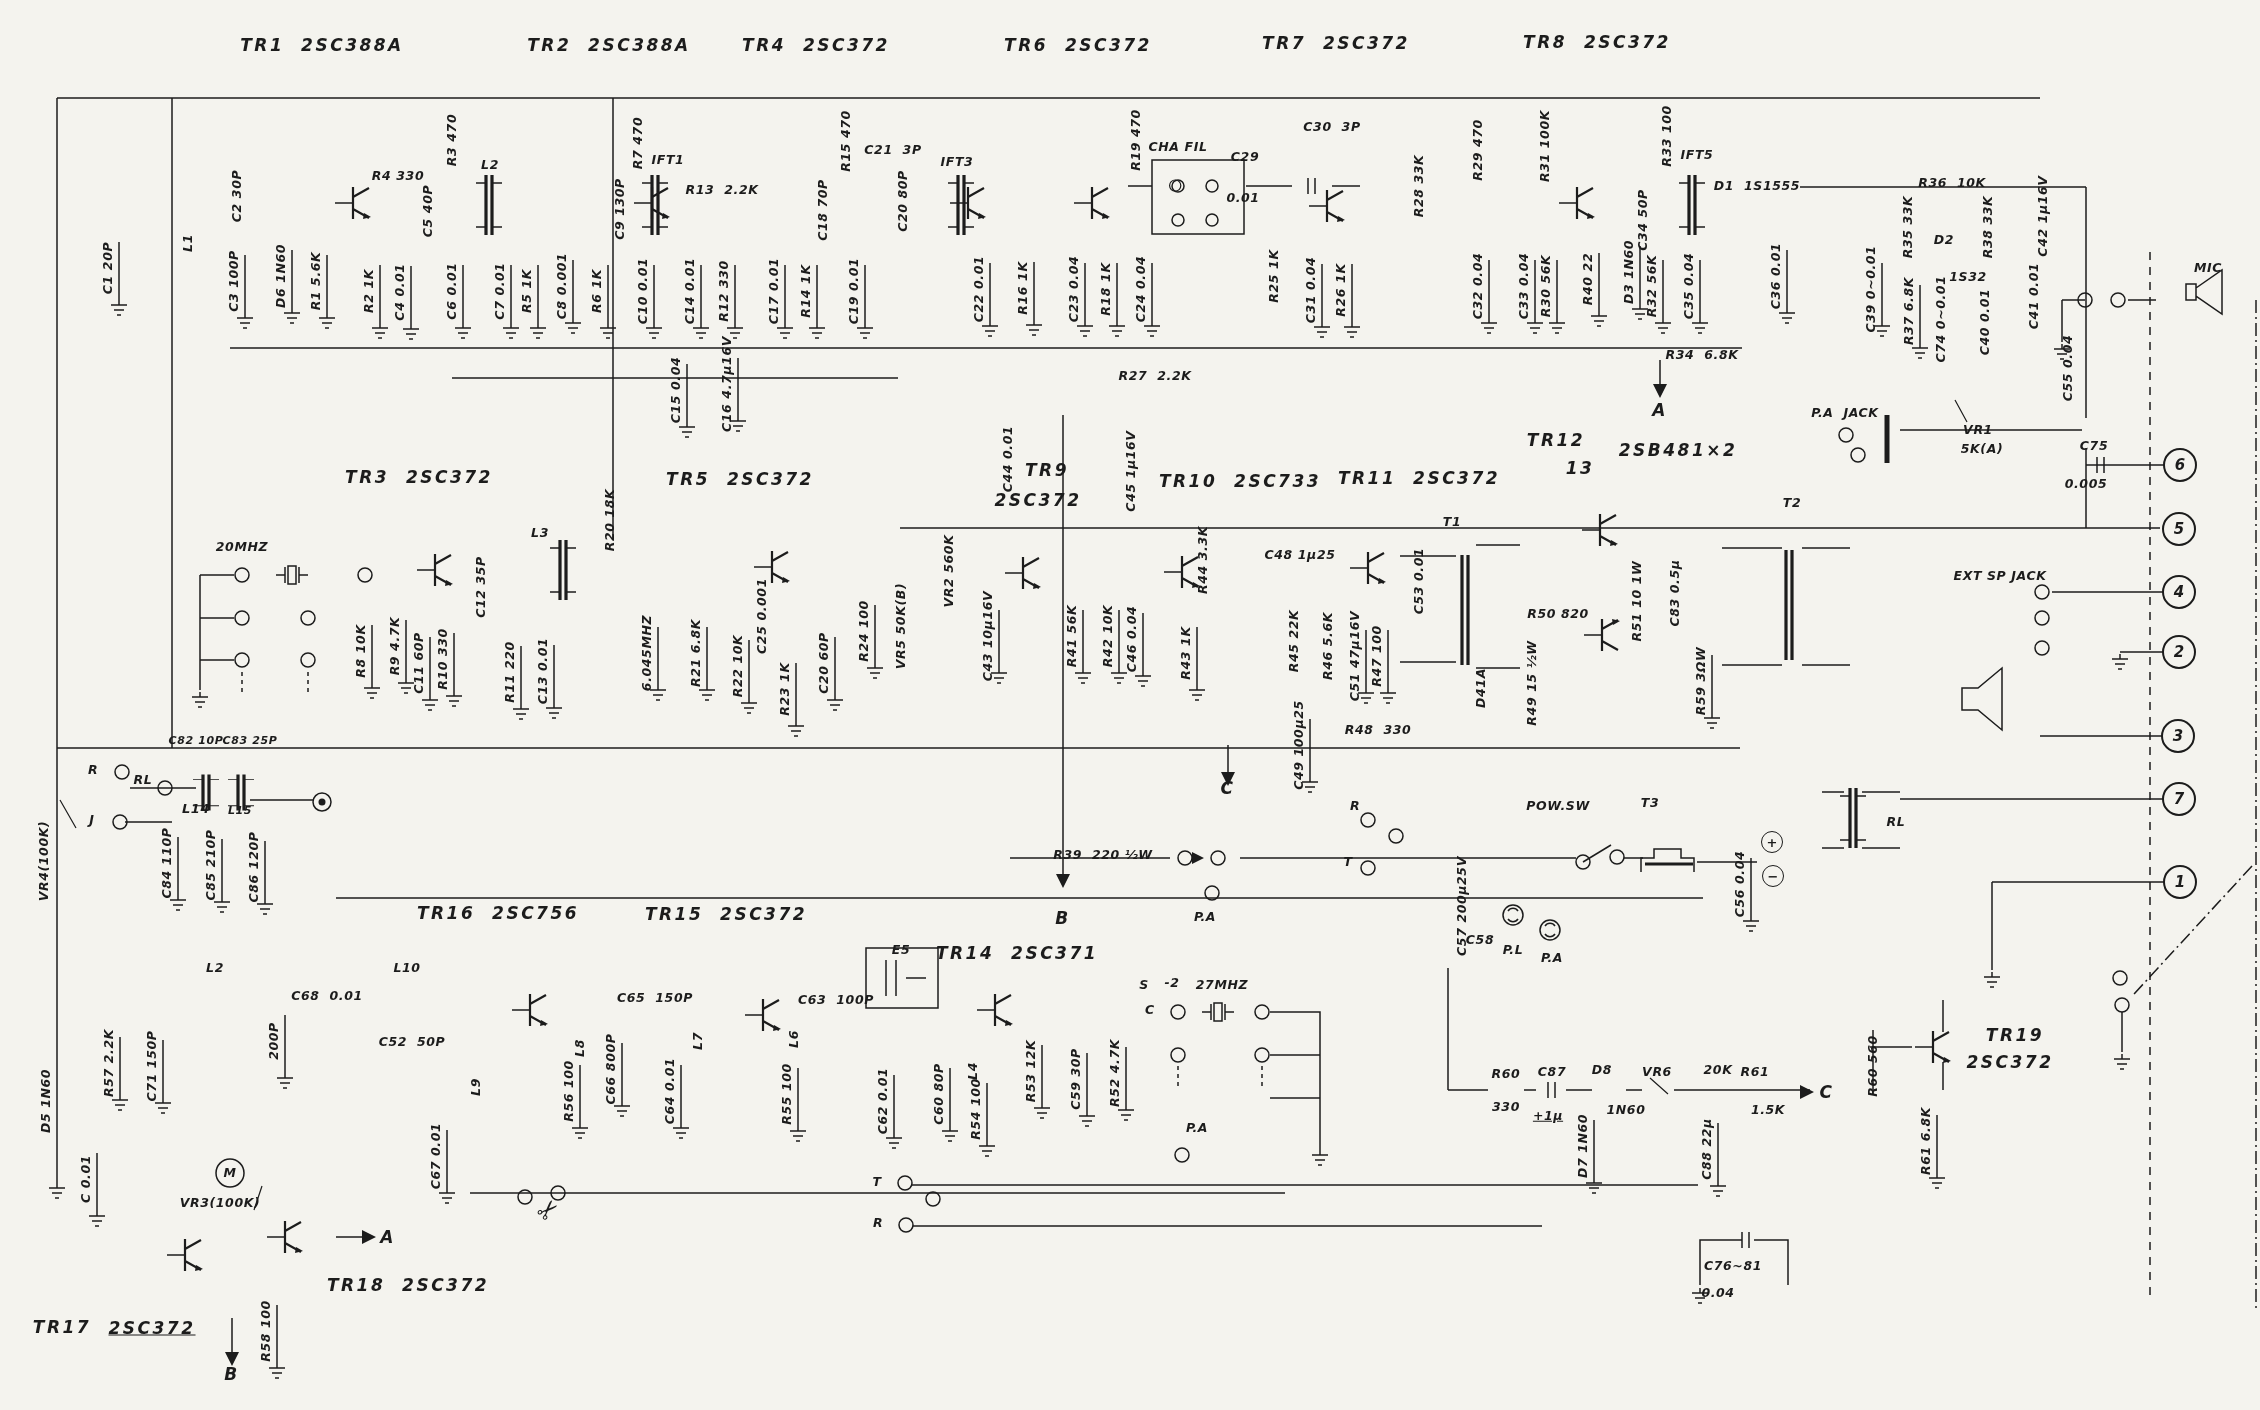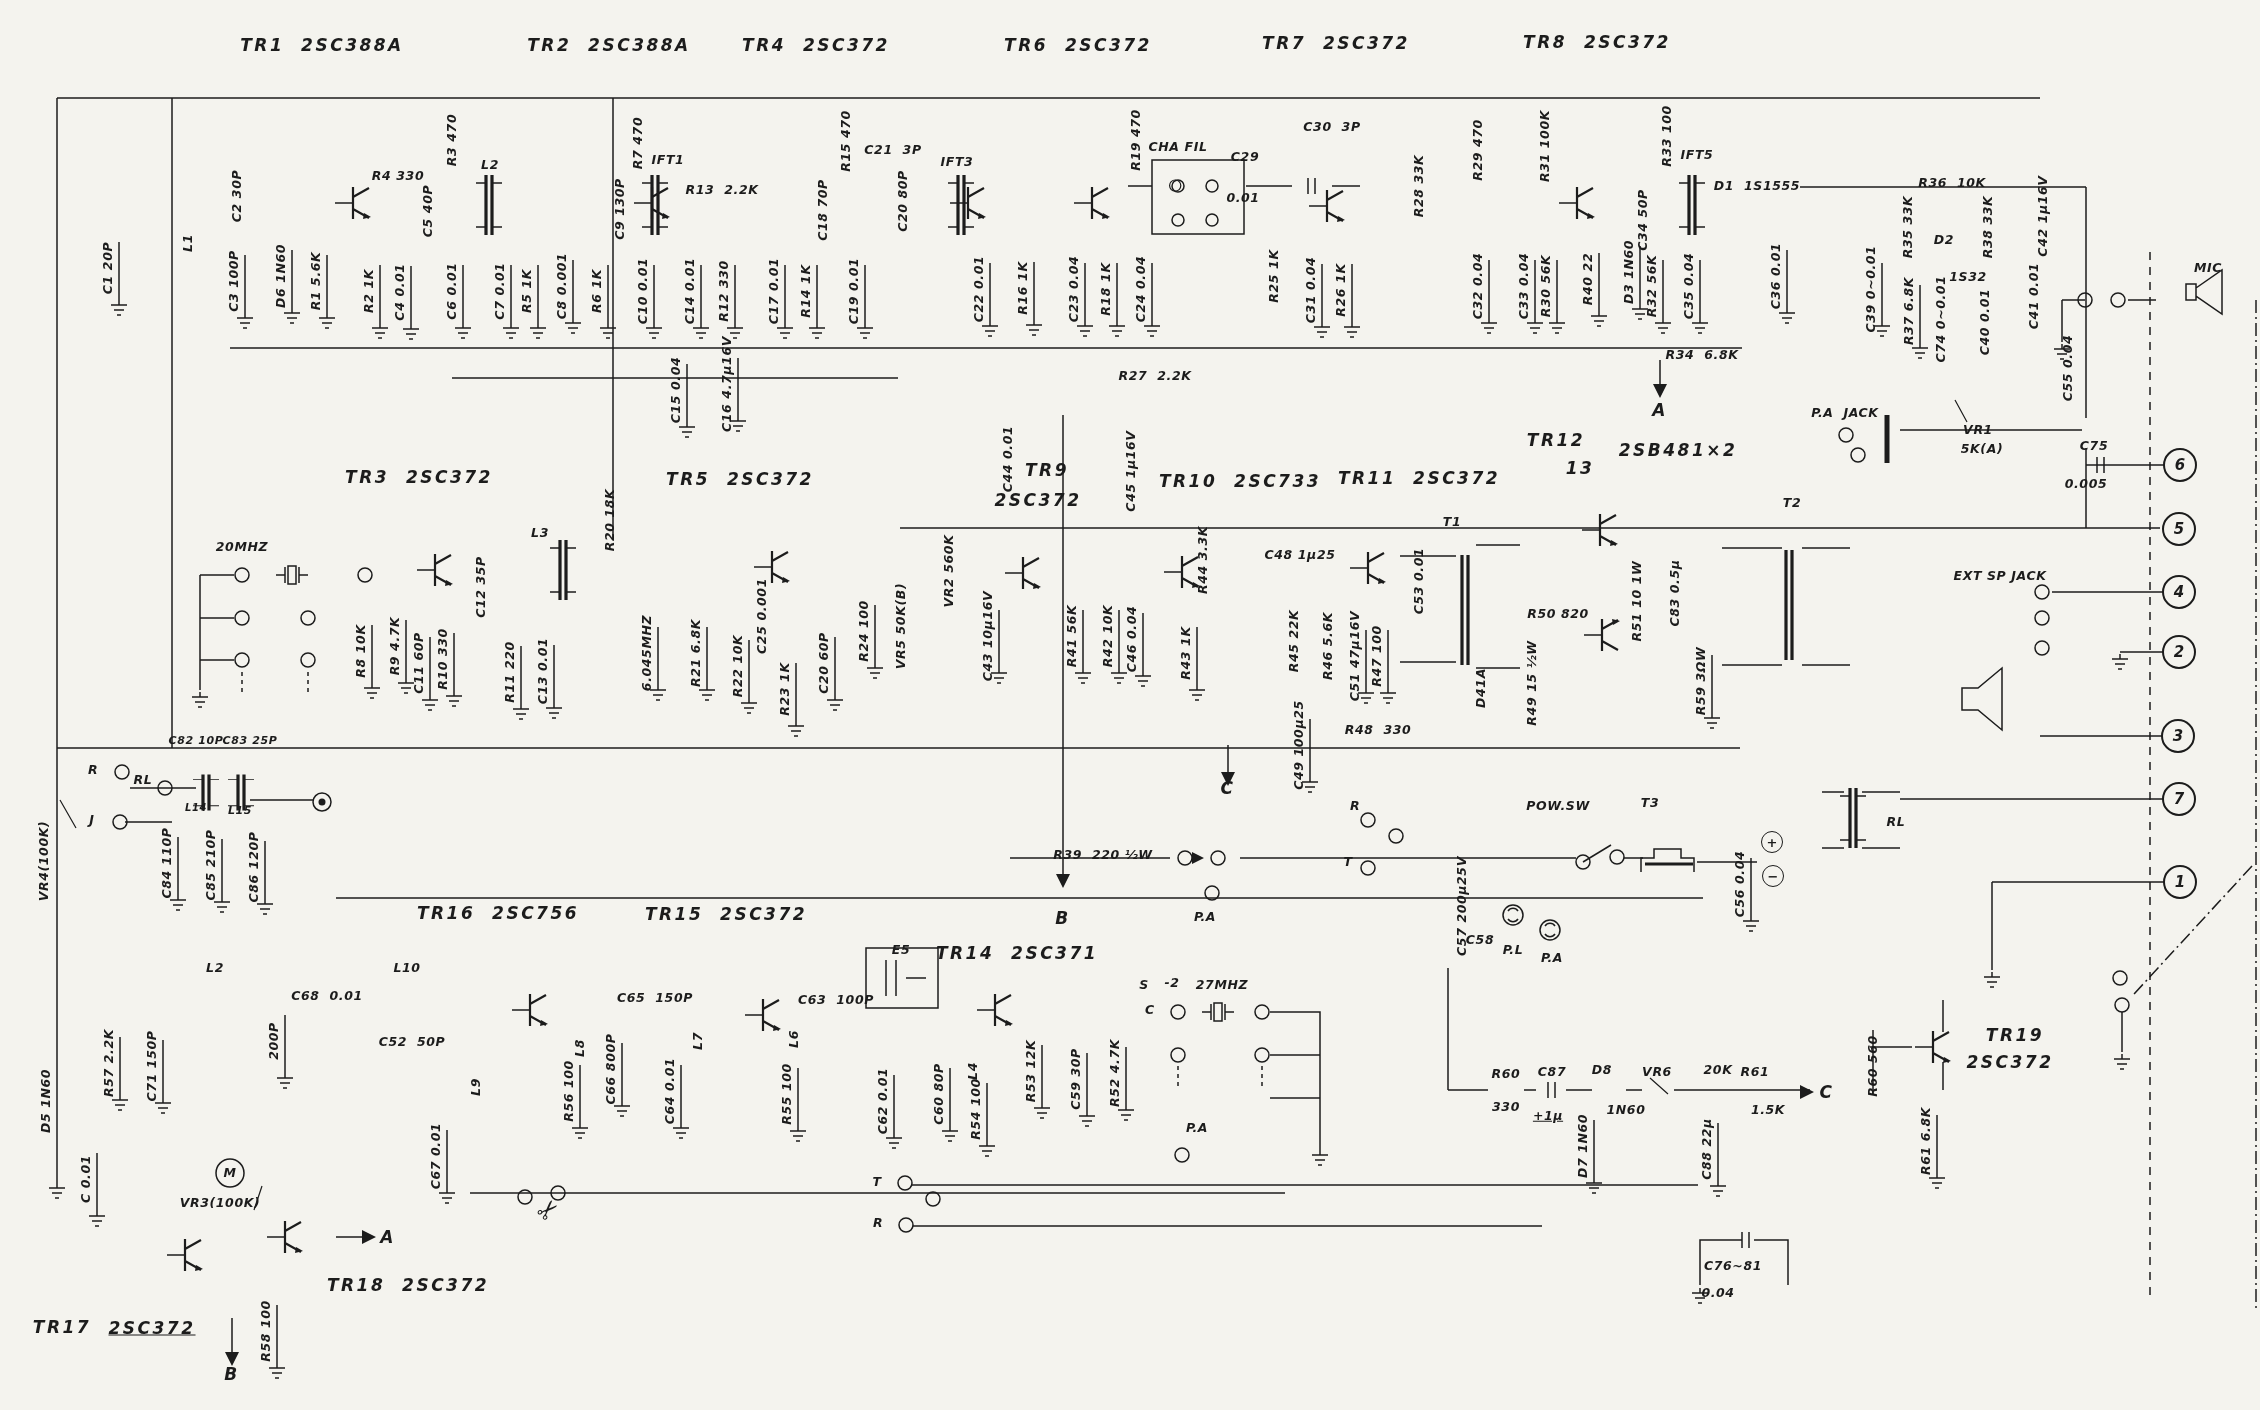--- a/index.html
+++ b/index.html
@@ -516,21 +516,21 @@
       <span class="lbl v" style="left: 1462px; top: 906px;">C57 200μ25V</span>
       <span class="lbl h" style="left: 1480px; top: 940px;">C58</span>
       <span class="lbl h" style="left: 1513px; top: 950px;">P.L</span>
       <span class="lbl h" style="left: 1552px; top: 958px;">P.A</span>
       <span class="lbl v" style="left: 1740px; top: 884px;">C56 0.04</span>
       <span class="lbl h" style="left: 93px; top: 770px;">R</span>
       <span class="lbl h" style="left: 143px; top: 780px;">RL</span>
       <span class="lbl h" style="left: 92px; top: 820px;">J</span>
       <span class="lbl h" style="font-size: 11px; left: 196px; top: 740px;">C82 10P</span>
       <span class="lbl h" style="font-size: 11px; left: 250px; top: 740px;">C83 25P</span>
-      <span class="lbl h" style="font-size: 10px; left: 196px; top: 808px;">L14</span>
+      <span class="lbl h" style="font-size: 13px; left: 196px; top: 808px;">L14</span>
       <span class="lbl h" style="font-size: 11px; left: 240px; top: 810px;">L15</span>
       <span class="lbl v" style="left: 167px; top: 863px;">C84 110P</span>
       <span class="lbl v" style="left: 211px; top: 865px;">C85 210P</span>
       <span class="lbl v" style="left: 254px; top: 867px;">C86 120P</span>
       <span class="lbl v" style="left: 44px; top: 861px;">VR4(100K)</span>
       <span class="lbl v" style="left: 46px; top: 1101px;">D5 1N60</span>
       <span class="lbl v" style="left: 86px; top: 1179px;">C 0.01</span>
       <span class="lbl v" style="left: 109px; top: 1063px;">R57 2.2K</span>
       <span class="lbl v" style="left: 152px; top: 1066px;">C71 150P</span>
       <span class="lbl v" style="left: 274px; top: 1041px;">200P</span>

